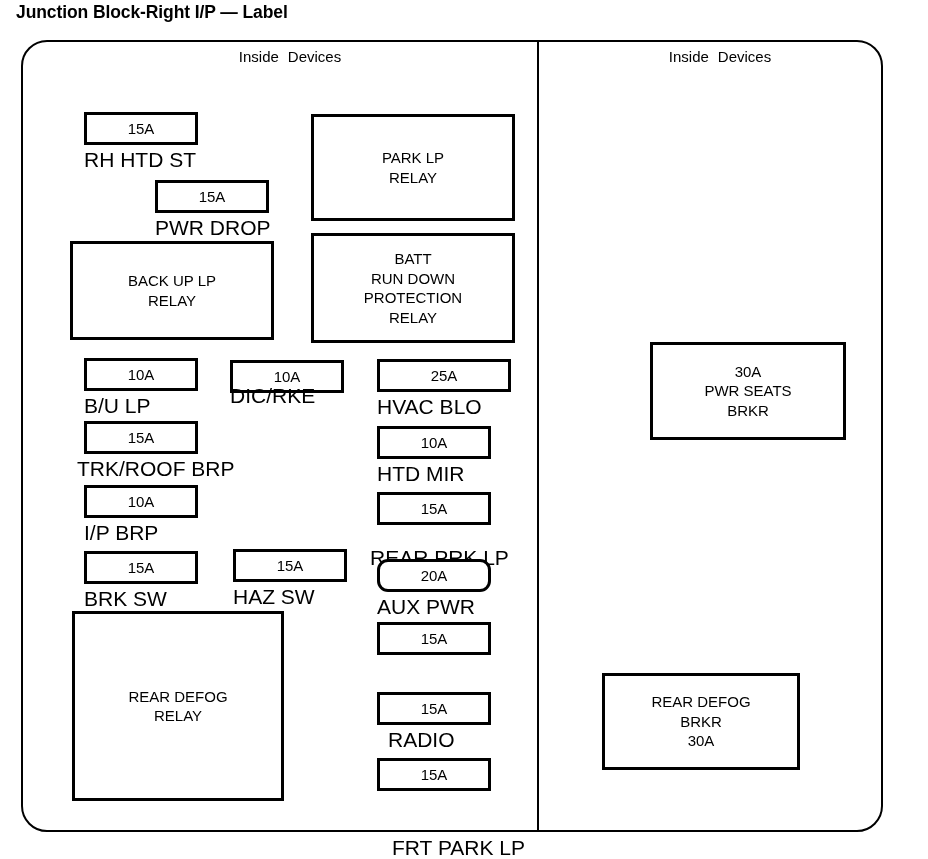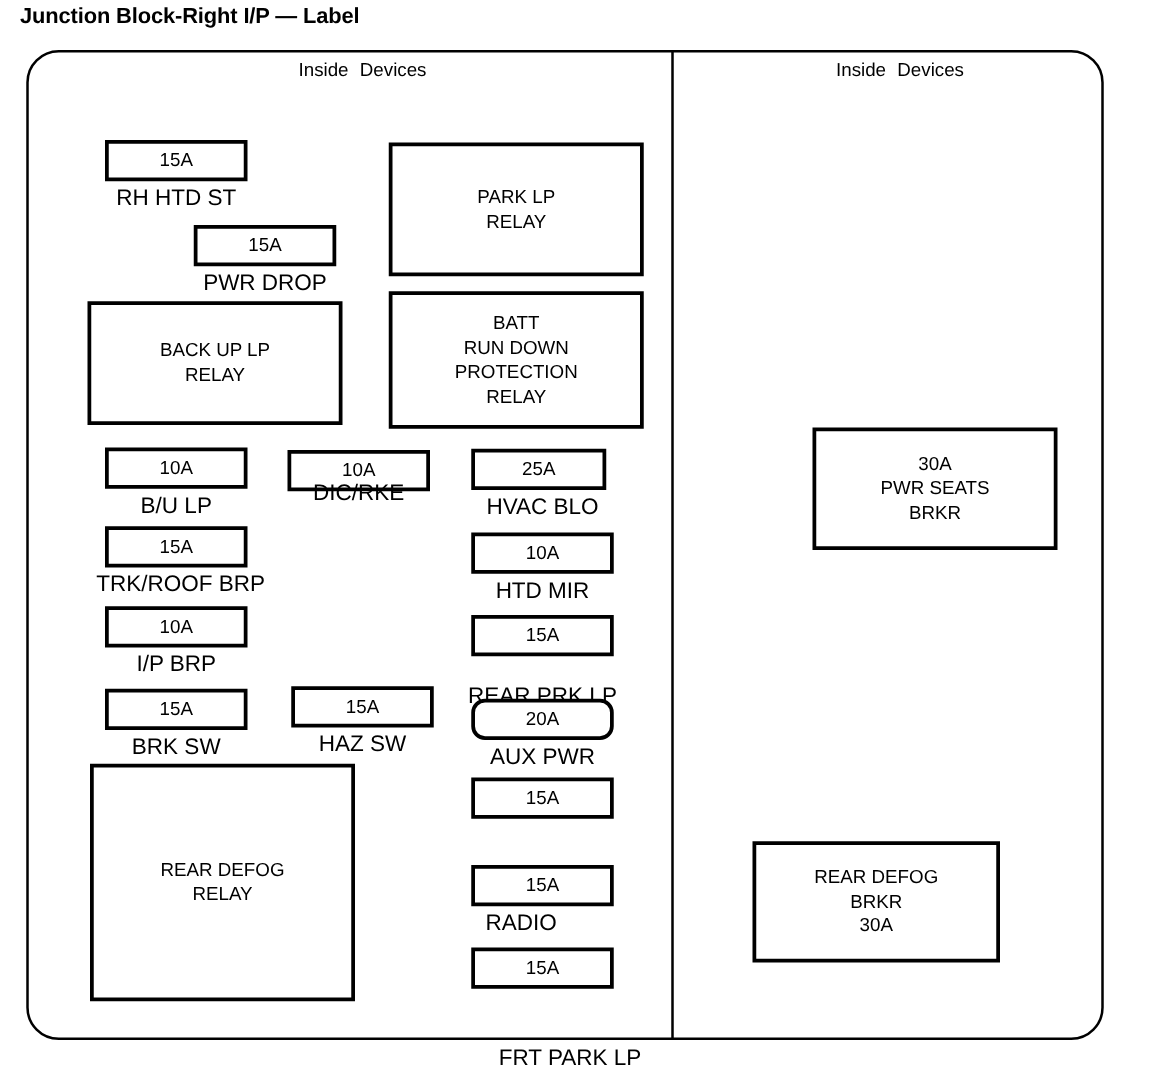--- a/index.html
+++ b/index.html
@@ -83,23 +83,22 @@
     font-size: 15px;
     line-height: 1.30;
     text-align: center;
   }
   .box.fuse { border-width: 3px; }
   .box .line { display: block; white-space: nowrap; }
 
   
   .caption {
     position: absolute;
-    font-size: 18px;
+    font-size: 21px;
     white-space: nowrap;
-    text-align: center;
   }
 </style>
 </head>
 <body>
 
 <div id="page-title">Junction Block-Right I/P — Label</div>
 
 <div id="junction-panel"></div>
 
 <div id="section-divider"></div>
@@ -125,21 +124,21 @@
 <div class="box fuse" style="left:84px;  top:358px; width:114px; height:33px;">
   <span class="line">10A</span>
 </div>
 <div class="caption" style="left:84px; top:394px; width:114px;">B/U LP</div>
 
 <div class="box fuse" style="left:230px; top:360px; width:114px; height:33px;">
   <span class="line">10A</span>
 </div>
 <div class="caption" style="left:230px; top:384px; width:114px;">DIC/RKE</div>
 
-<div class="box fuse" style="left:377px; top:359px; width:108px; height:33px;">
+<div class="box fuse" style="left:377px; top:359px; width:134px; height:33px;">
   <span class="line">25A</span>
 </div>
 <div class="caption" style="left:377px; top:395px; width:114px;">HVAC BLO</div>
 
 <div class="box fuse" style="left:84px;  top:421px; width:114px; height:33px;">
   <span class="line">15A</span>
 </div>
 <div class="caption" style="left:77px; top:457px; width:128px;">TRK/ROOF BRP</div>
 
 <div class="box fuse" style="left:377px; top:426px; width:114px; height:33px;">
@@ -173,21 +172,21 @@
 <div class="caption" style="left:377px; top:595px; width:114px;">AUX PWR</div>
 
 <div class="box fuse" style="left:377px; top:622px; width:114px; height:33px;">
   <span class="line">15A</span>
 </div>
 <div class="caption" style="left:377px; top:658px; width:114px;margin-top:40px;">C/LTR</div>
 
 <div class="box fuse" style="left:377px; top:692px; width:114px; height:33px;">
   <span class="line">15A</span>
 </div>
-<div class="caption" style="left:360px; top:728px; width:114px;">RADIO</div>
+<div class="caption" style="left:388px; top:728px; width:114px;">RADIO</div>
 
 <div class="box fuse" style="left:377px; top:758px; width:114px; height:33px;">
   <span class="line">15A</span>
 </div>
 <div class="caption" style="left:392px; top:794px; width:128px;margin-top:42px;">FRT PARK LP</div>
 
 <div class="box" style="left:311px; top:114px; width:204px; height:107px;">
   <span class="line">PARK LP</span>
   <span class="line">RELAY</span>
 </div>

